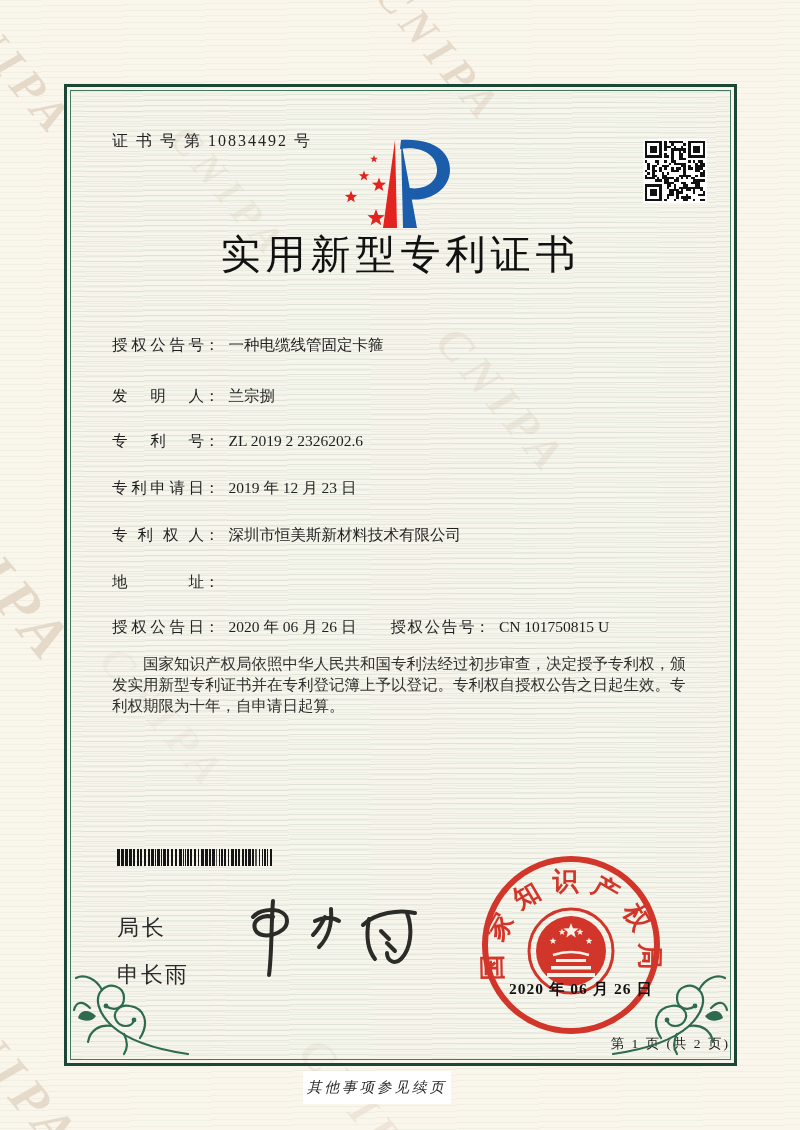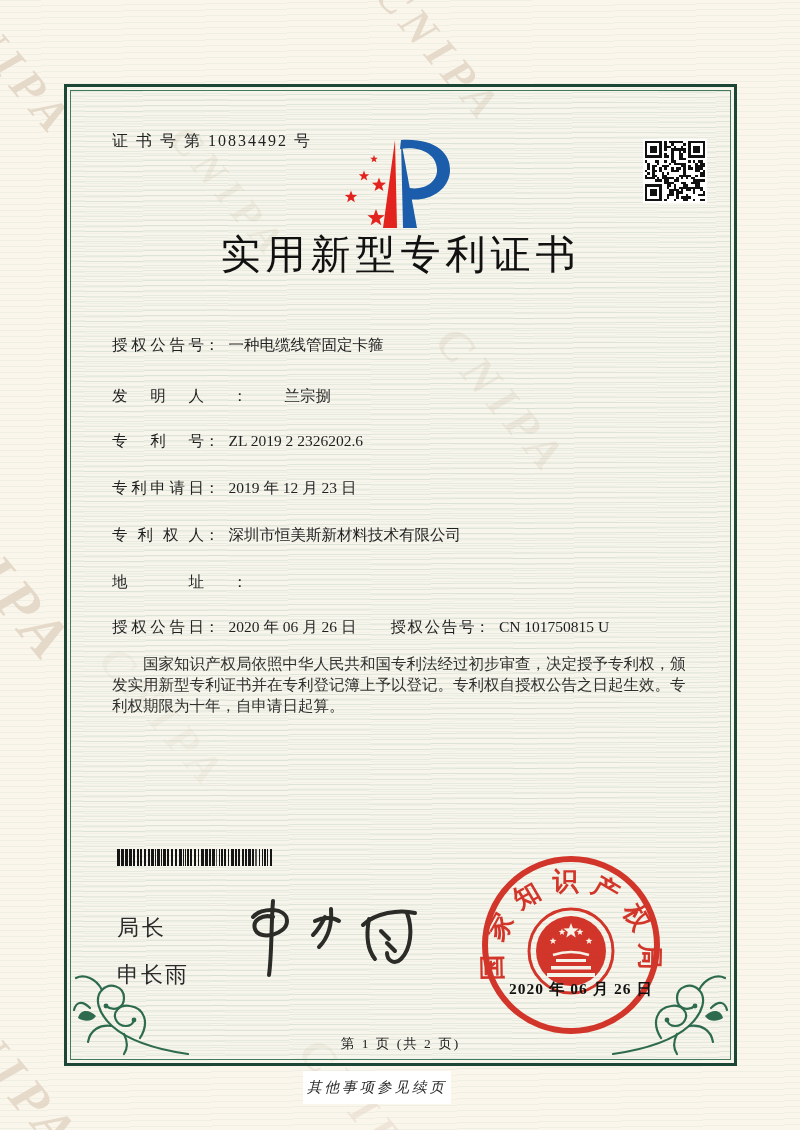--- a/index.html
+++ b/index.html
@@ -42,21 +42,21 @@
   .qr{ position:absolute; left:572px; top:48px; width:64px; height:64px; background:#fff; padding:2px; }
   .logo{ position:absolute; left:272px; top:47px; }
   .title{
     position:absolute; left:0; top:136px; width:100%;
     text-align:center; font-size:40px; font-weight:normal;
     letter-spacing:5px; color:#111;
   }
   
   .fields{ position:absolute; left:41px; top:243px; width:590px; font-size:15.5px; color:#1f1f1f; }
   .frow{ display:flex; align-items:flex-start; margin-bottom:26px; line-height:21px; }
-  .frow.tight{ margin-bottom:24px;gap:28px; }
+  .frow.tight{ margin-bottom:24px; }
   .flabel{
     display:inline-block; width:92px; flex:0 0 92px;
     text-align:justify; text-align-last:justify;
   }
   .fcolon{ flex:0 0 14px; }
   .fvalue{ padding-left:9px; white-space:pre-line; }
   .fvalue.addr{ width:470px; }
   .fpair2{ display:flex; margin-left:34px; }
   .fpair2 .flabel{ width:84px; flex:0 0 84px; }
   
@@ -73,21 +73,21 @@
   .officer{ position:absolute; left:46px; top:822px; font-family:"Liberation Sans","DejaVu Sans",sans-serif; font-size:22px; color:#2a2a2a; letter-spacing:3px; }
   .officer .nm{ margin-top:17px; letter-spacing:2px; }
   .sig{ position:absolute; left:158px; top:796px; }
   
   .seal{ position:absolute; left:406px; top:760px; opacity:.93; }
   .seal-date{
     position:absolute; left:420px; top:888px; width:180px; text-align:center;
     font-size:15.5px; font-weight:bold; color:#111; letter-spacing:1px; z-index:3;
   }
   
-  .page-info{ position:absolute; left:0; top:944px; width:100%; text-align:center; font-size:13.5px; color:#222; letter-spacing:2px; }
+  .page-info{ position:absolute; left:0; top:944px; width:100%; text-align:right; font-size:13.5px; color:#222; letter-spacing:2px; }
   .note-box{
     position:absolute; left:303px; top:1071px; z-index:2;
     background:#ffffff; padding:7px 4px;
     font-size:14.5px; color:#2b2b2b; letter-spacing:3px; font-style:italic;
   }
   .corner{ position:absolute; z-index:2; }
   .corner.br{ right:1px; bottom:1px; }
   .corner.bl{ left:1px; bottom:1px; transform:scaleX(-1); }
 </style>
 </head>

